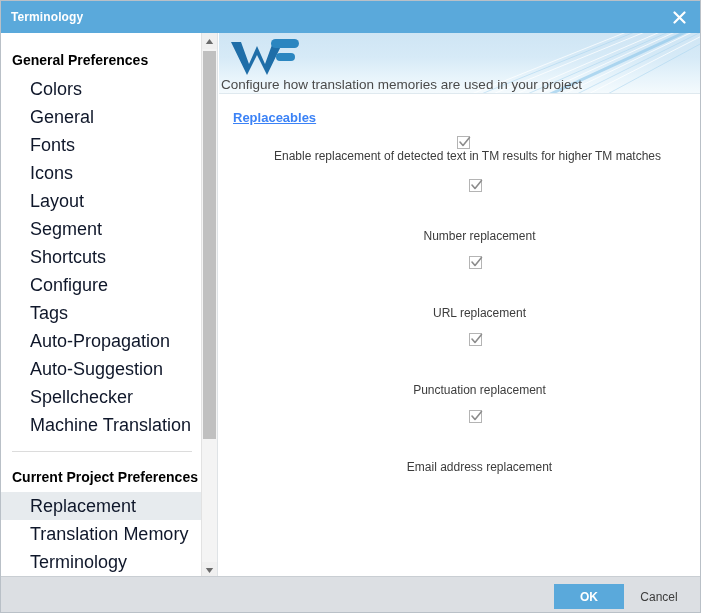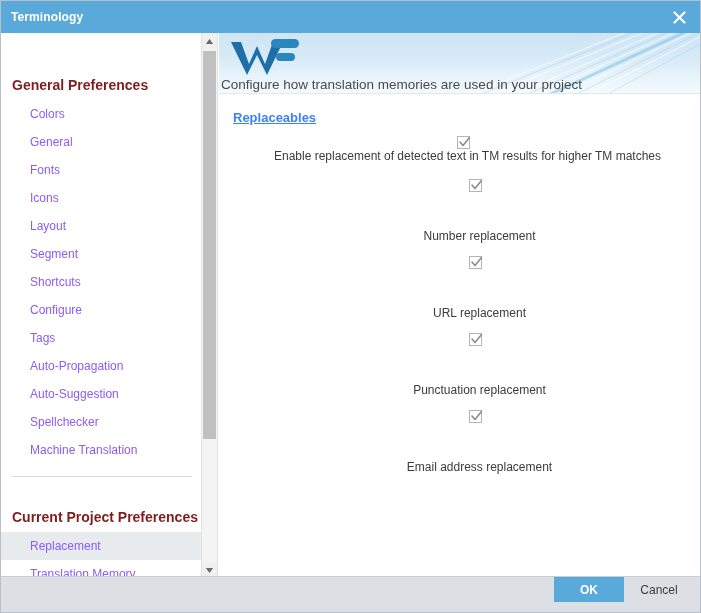--- a/index.html
+++ b/index.html
@@ -42,31 +42,30 @@
 
   
   .sidebar {
     position: absolute; left: 0; top: 32px;
     width: 200px; height: 545px;
     background: #ffffff;
     overflow: hidden;
     box-sizing: border-box;
   }
   .side-group-title {
-    color: #7f1d1d;
+    color: #000000;
     font-size: 14px;
     font-weight: bold;
     padding: 0 0 0 11px;
     height: 30px;
     line-height: 30px;
-    margin-top: 25px;
   }
   .side-item {
-    font-size: 12px;
-    color: #8b5cf6;
+    font-size: 18px;
+    color: #0f172a;
     height: 28px;
     line-height: 28px;
     padding-left: 29px;
     cursor: pointer;
     white-space: nowrap;
     overflow: hidden;
   }
   .side-item.selected {
     background: #e7ebee;
   }
@@ -184,20 +183,21 @@
     justify-content: flex-end;
     align-items: stretch;
   }
   .btn {
     width: 70px;
     display: flex; align-items: center; justify-content: center;
     font-size: 12px;
     cursor: pointer;
     box-sizing: border-box;
     height: 25px;
+    margin-top: 7px;
   }
   .btn-ok {
     background: #5aa9db;
     color: #ffffff;
     font-weight: bold;
   }
   .btn-cancel {
     background: transparent;
     color: #3c3c3c;
     margin-right: 8px;

